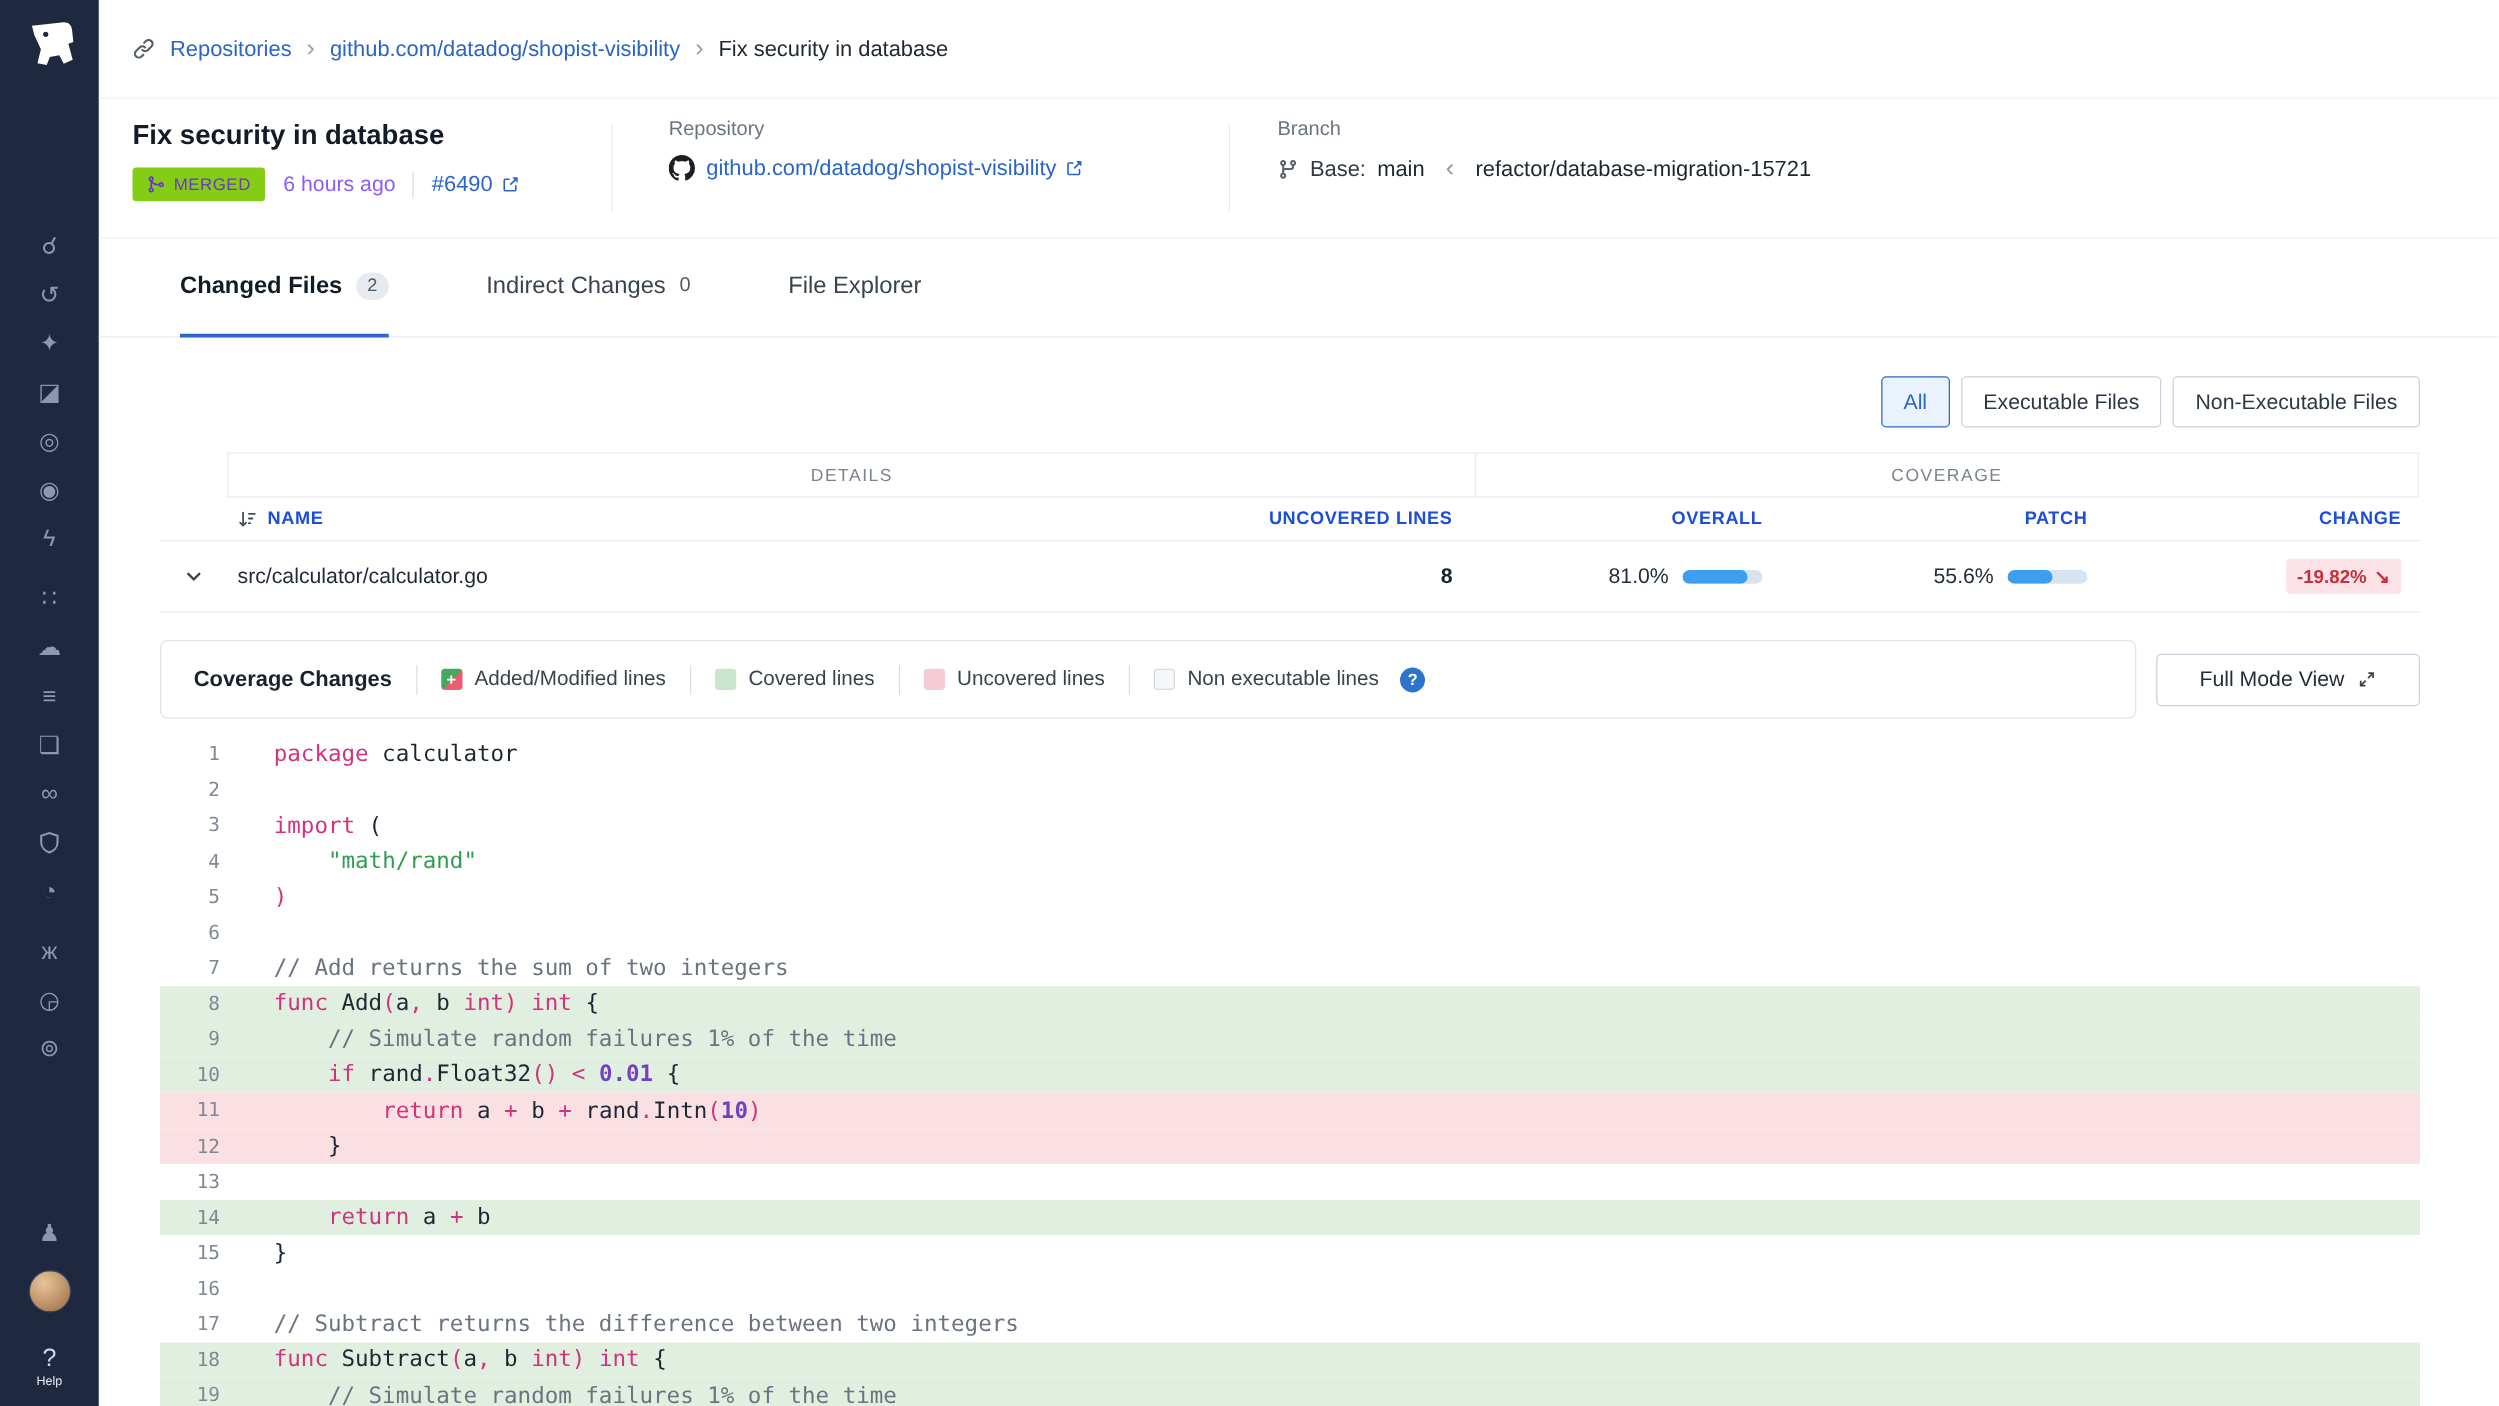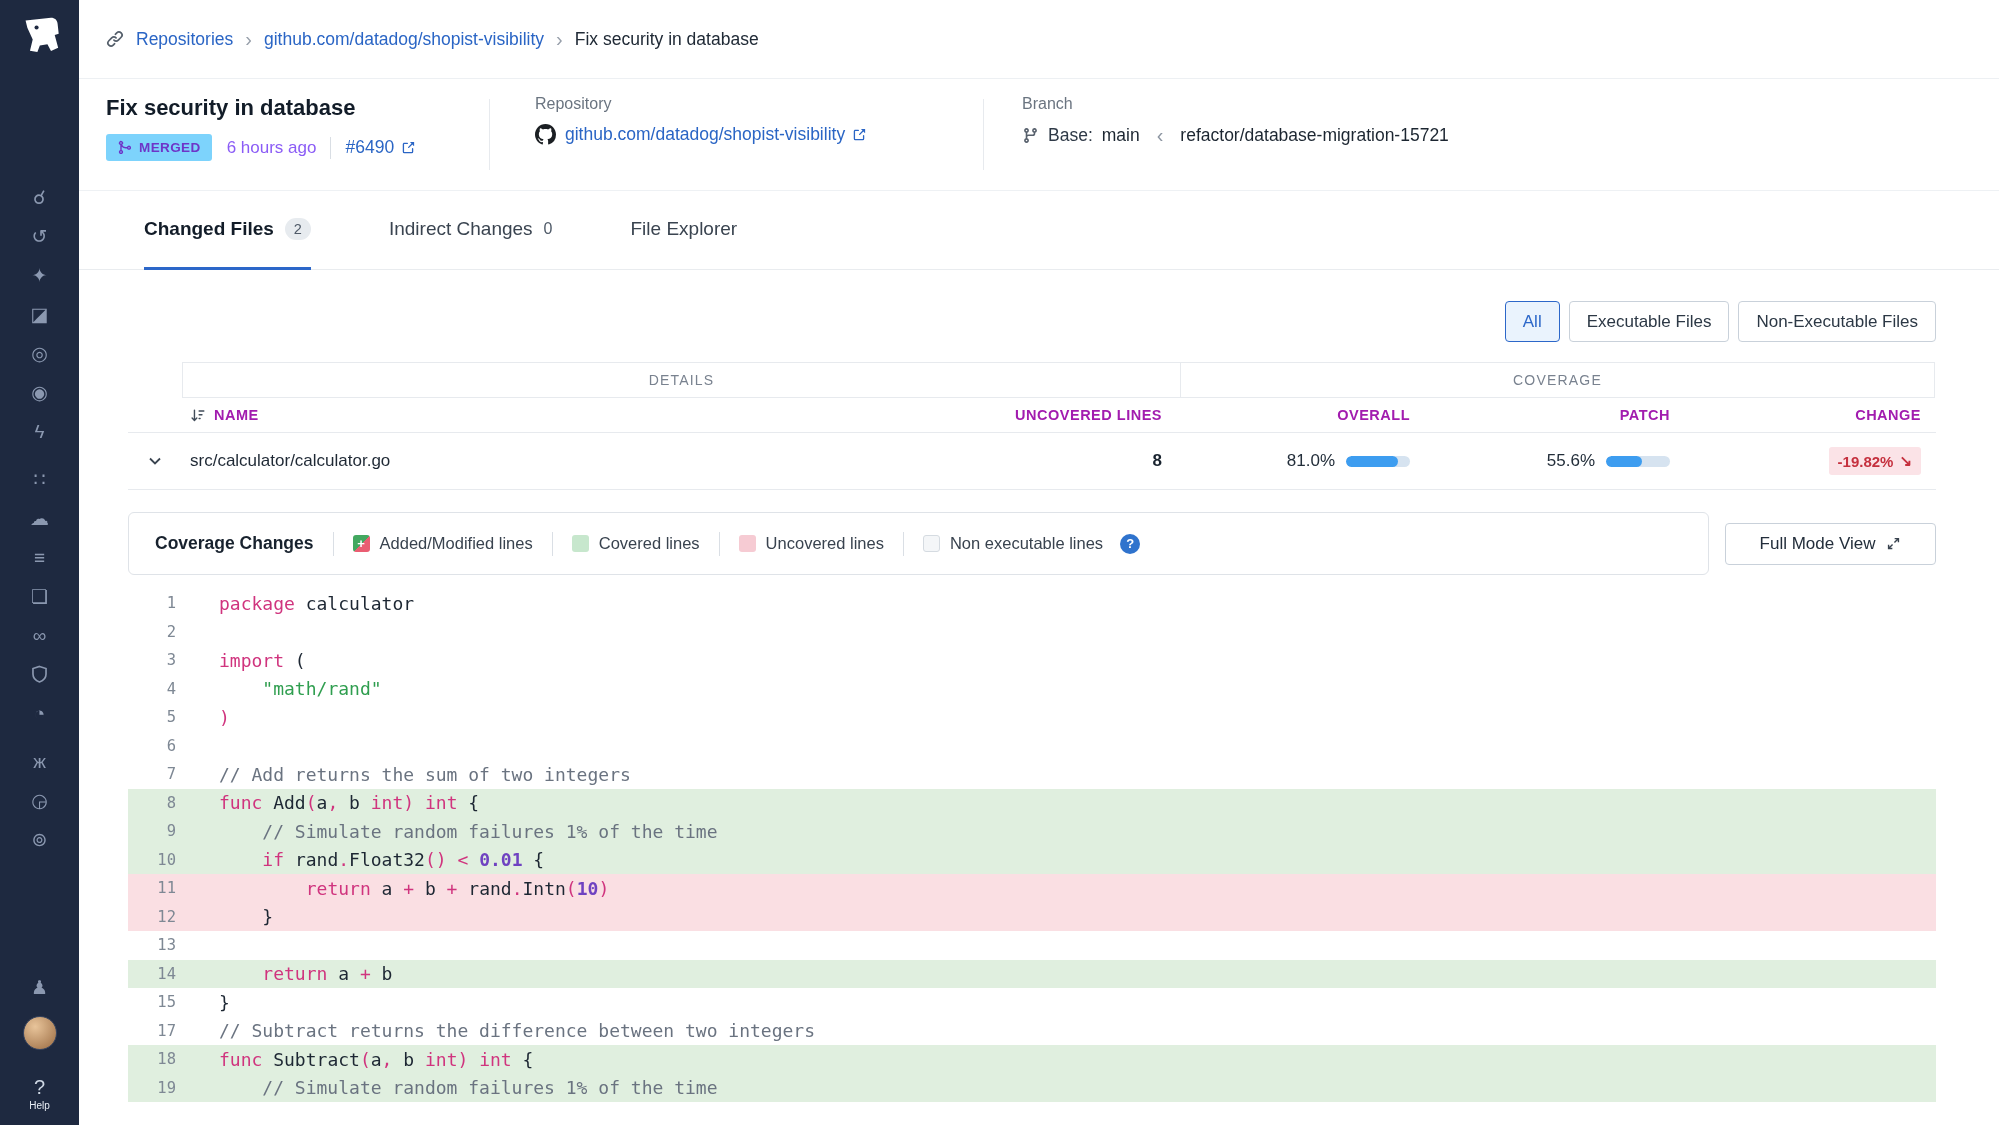--- a/index.html
+++ b/index.html
@@ -25,21 +25,21 @@
   .breadcrumb-bar { height:79px; flex:none; display:flex; align-items:center; padding-left:27px; border-bottom:1px solid #edf0f3; }
   .link-chain-icon { color:#545e6a; display:flex; margin-right:12px; }
   .crumb-link { color:#2a65c5; font-size:17.5px; text-decoration:none; cursor:pointer; }
   .crumb-current { color:#202a36; font-size:17.5px; }
   .crumb-sep { color:#98a0ab; font-size:20px; padding:0 12px; }
 
   .header { height:112px; flex:none; display:flex; padding:16px 0 0 27px; border-bottom:1px solid #eef1f4; }
   .h-col1 { width:383px; }
   .h-title { font-size:22px; font-weight:bold; color:#121c28; margin-bottom:13px; }
   .h-meta { display:flex; align-items:center; }
-  .badge-merged { display:inline-flex; align-items:center; gap:7px; background:#7dd3fc; color:#6e35c8; font-weight:bold; font-size:13.5px; letter-spacing:.4px; padding:6px 11px; border-radius:3px; }
+  .badge-merged { display:inline-flex; align-items:center; gap:7px; background:#84cc16; color:#6e35c8; font-weight:normal; font-size:13.5px; letter-spacing:.4px; padding:6px 11px; border-radius:3px; }
   .time-ago { font-size:17px; color:#8b5cf6; margin-left:15px; }
   .meta-div { width:1px; height:22px; background:#d9dee4; margin:0 14px; }
   .ext-link { color:#2a65c5; font-size:17.5px; display:inline-flex; gap:7px; align-items:center; text-decoration:none; cursor:pointer; }
   .vdiv { width:1px; background:#e7eaee; margin:4px 0 20px; }
   .h-col2 { width:493px; padding-left:45px; }
   .h-col3 { padding-left:38px; }
   .h-label { font-size:16px; color:#6a7480; margin-bottom:11px; }
   .h-row { display:flex; align-items:center; gap:9px; }
   .gh-icon { display:flex; color:#1b1f23; }
   .branch-icon { display:flex; color:#57606c; }
@@ -64,21 +64,21 @@
   .seg-group { margin-left:auto; display:flex; gap:9px; }
   .seg-btn { height:41px; padding:0 17px; display:flex; align-items:center; border:1px solid #c9d1da; border-radius:4px; background:#fff; font-size:17px; color:#2c3845; cursor:pointer; font-family:inherit; }
   .seg-btn.active { border-color:#2c67c9; color:#2c67c9; background:#eaf3fd; }
 
   .cov-table { margin-top:20px; }
   .t-group-row { display:grid; grid-template-columns:54px 998px 755px; }
   .t-group-cell { text-align:center; font-size:14px; letter-spacing:1.2px; color:#79828f; padding:9px 0; }
   .g-details { border:1px solid #e7eaee; border-right:none; }
   .g-coverage { border:1px solid #e7eaee; }
   .t-head-row { display:grid; grid-template-columns:54px 713px 285px 236px 268px 251px; align-items:center; height:35px; border-bottom:1px solid #e7eaee; }
-  .t-h { font-size:14.5px; font-weight:bold; color:#a21caf; letter-spacing:.5px; }
+  .t-h { font-size:14.5px; font-weight:bold; color:#1d4ed8; letter-spacing:.5px; }
   .t-h.name { display:flex; align-items:center; gap:9px; padding-left:8px; }
   .t-h.right { text-align:right; }
   .t-h.uncovered { padding-right:18px; }
   .t-h.overall { padding-right:6px; }
   .t-h.patch { padding-right:14px; }
   .t-h.change { padding-right:14px; }
   .sort-icon { color:#414c59; display:flex; }
   .t-row { display:grid; grid-template-columns:54px 713px 285px 236px 268px 251px; align-items:center; height:57px; border-bottom:1px solid #e7eaee; }
   .cell-expander { display:flex; justify-content:center; color:#3a4450; cursor:pointer; }
   .cell-name { font-size:17px; color:#1f2935; padding-left:8px; cursor:pointer; }
@@ -407,20 +407,24 @@
           </div>
           <div class="code-line hl-covered">
             <span class="line-num">14</span>
             <span class="line-content"><span class="tk-pl">    </span><span class="tk-kw">return</span><span class="tk-pl"> a </span><span class="tk-op">+</span><span class="tk-pl"> b</span></span>
           </div>
           <div class="code-line">
             <span class="line-num">15</span>
             <span class="line-content"><span class="tk-pl">}</span></span>
           </div>
           <div class="code-line">
+            <span class="line-num">16</span>
+            <span class="line-content"></span>
+          </div>
+          <div class="code-line">
             <span class="line-num">17</span>
             <span class="line-content"><span class="tk-com">// Subtract returns the difference between two integers</span></span>
           </div>
           <div class="code-line hl-covered">
             <span class="line-num">18</span>
             <span class="line-content"><span class="tk-kw">func</span><span class="tk-pl"> Subtract</span><span class="tk-op">(</span><span class="tk-pl">a</span><span class="tk-op">,</span><span class="tk-pl"> b </span><span class="tk-kw">int</span><span class="tk-op">)</span><span class="tk-pl"> </span><span class="tk-kw">int</span><span class="tk-pl"> {</span></span>
           </div>
           <div class="code-line hl-covered">
             <span class="line-num">19</span>
             <span class="line-content"><span class="tk-com">    // Simulate random failures 1% of the time</span></span>

